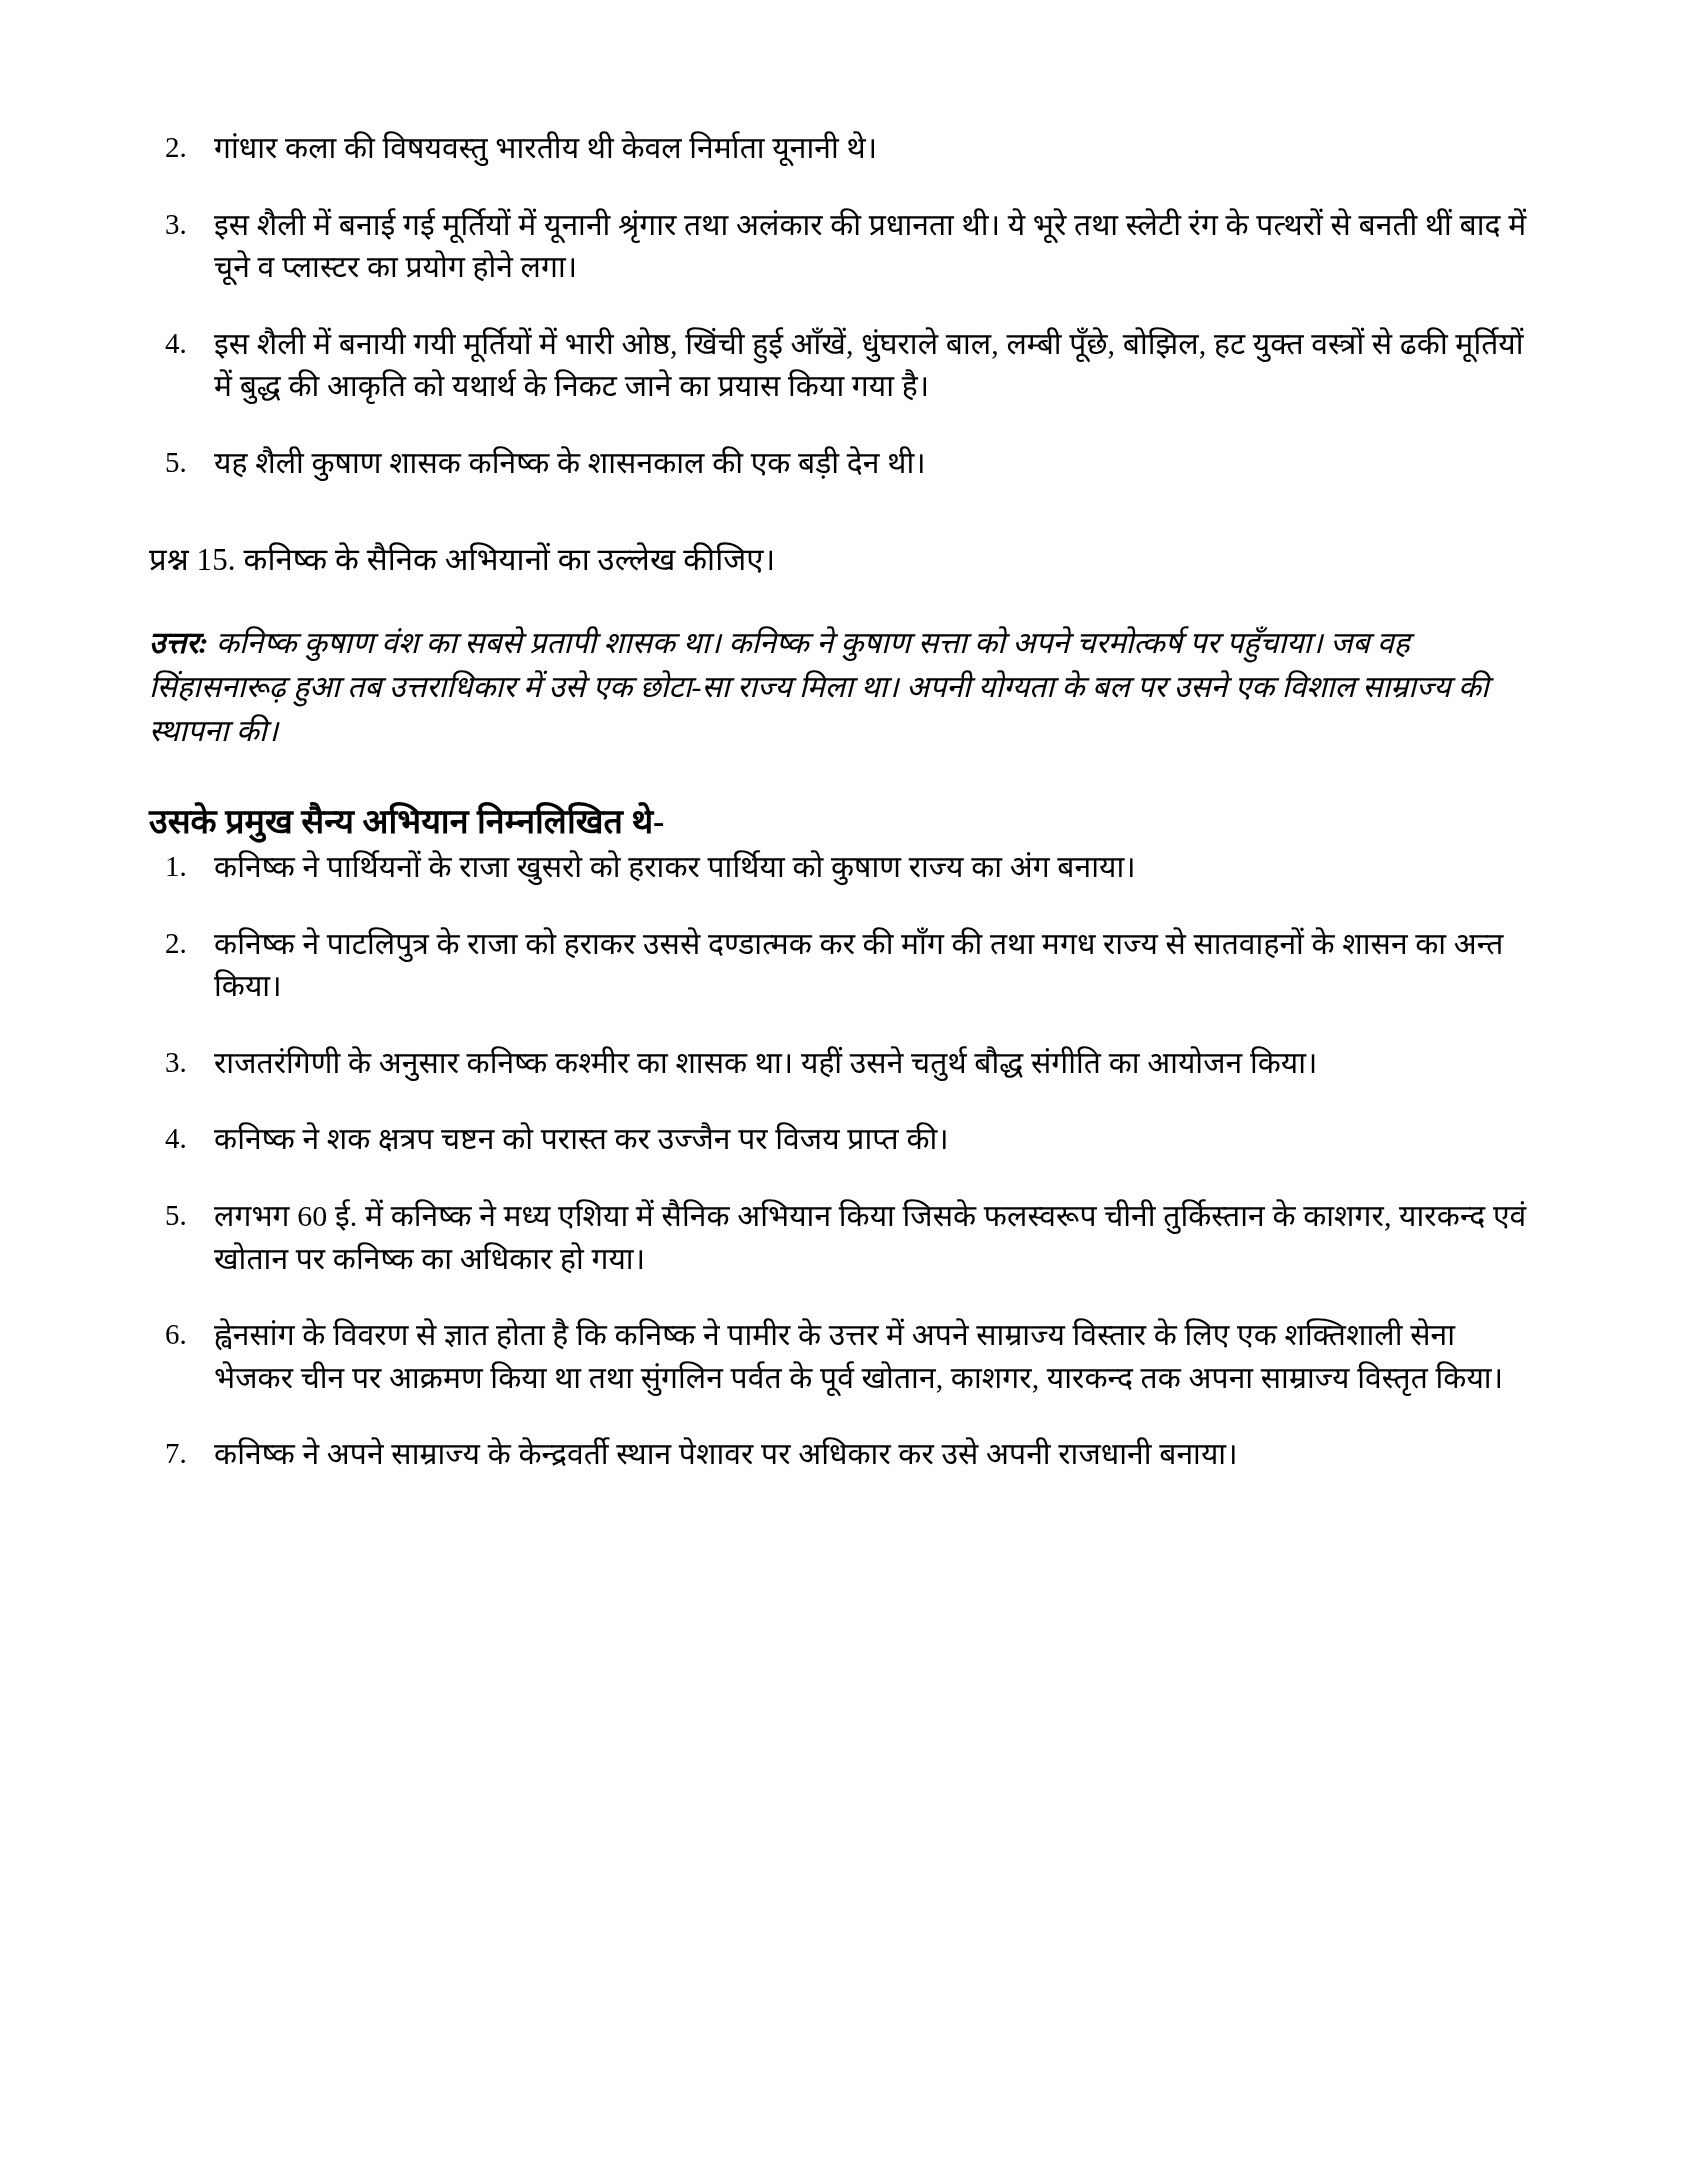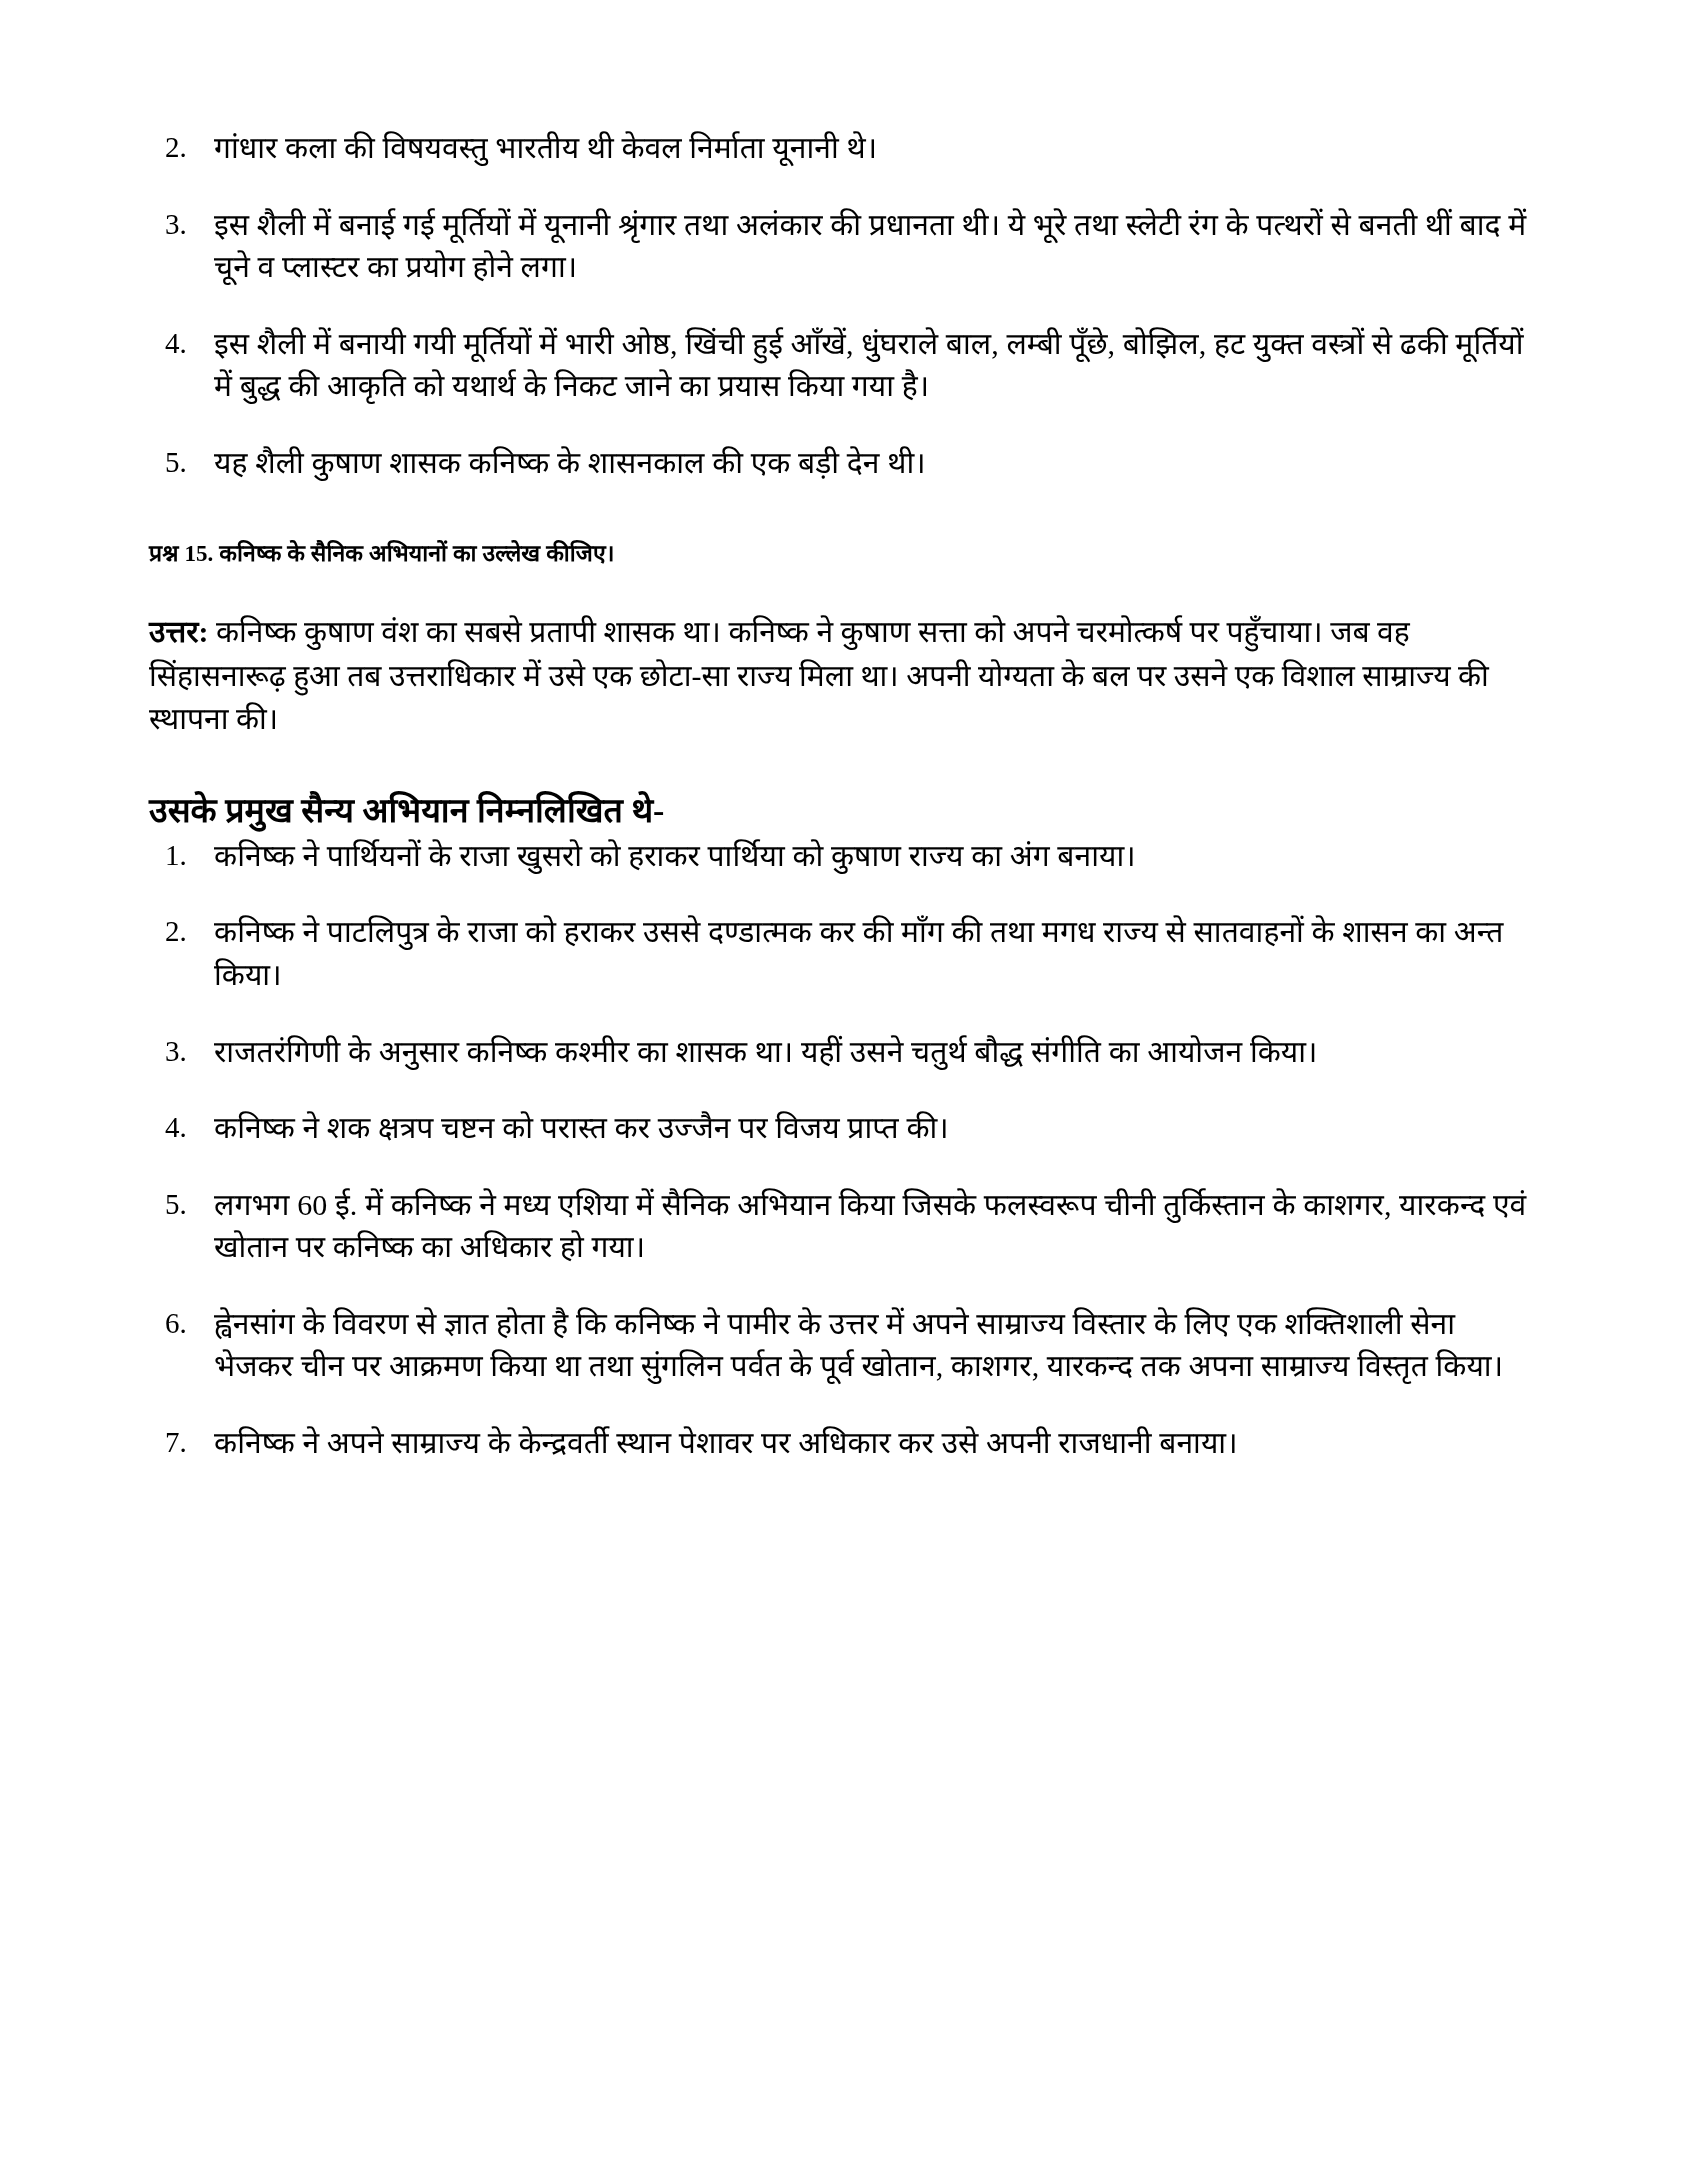--- a/index.html
+++ b/index.html
@@ -54,31 +54,32 @@
   ol.doc-list > li .li-text {
     display: block;
   }
 
   .list-block-top {
     margin-top: 0;
   }
 
   
   .q-heading {
-    font-size: 23px;
-    font-weight: bold;
+    font-size: 31px;
+    font-weight: normal;
     line-height: 1.4;
     margin: 53px 0 0 0;
     letter-spacing: 0.1px;
   }
   .answer-para {
     font-size: 30px;
     line-height: 1.46;
     margin: 40px 0 0 0;
     text-align: left;
+    font-style: italic;
   }
   .answer-para .ans-label {
     font-weight: bold;
   }
   .sub-heading {
     font-size: 34px;
     font-weight: bold;
     line-height: 1.4;
     margin: 46px 0 0 0;
   }

